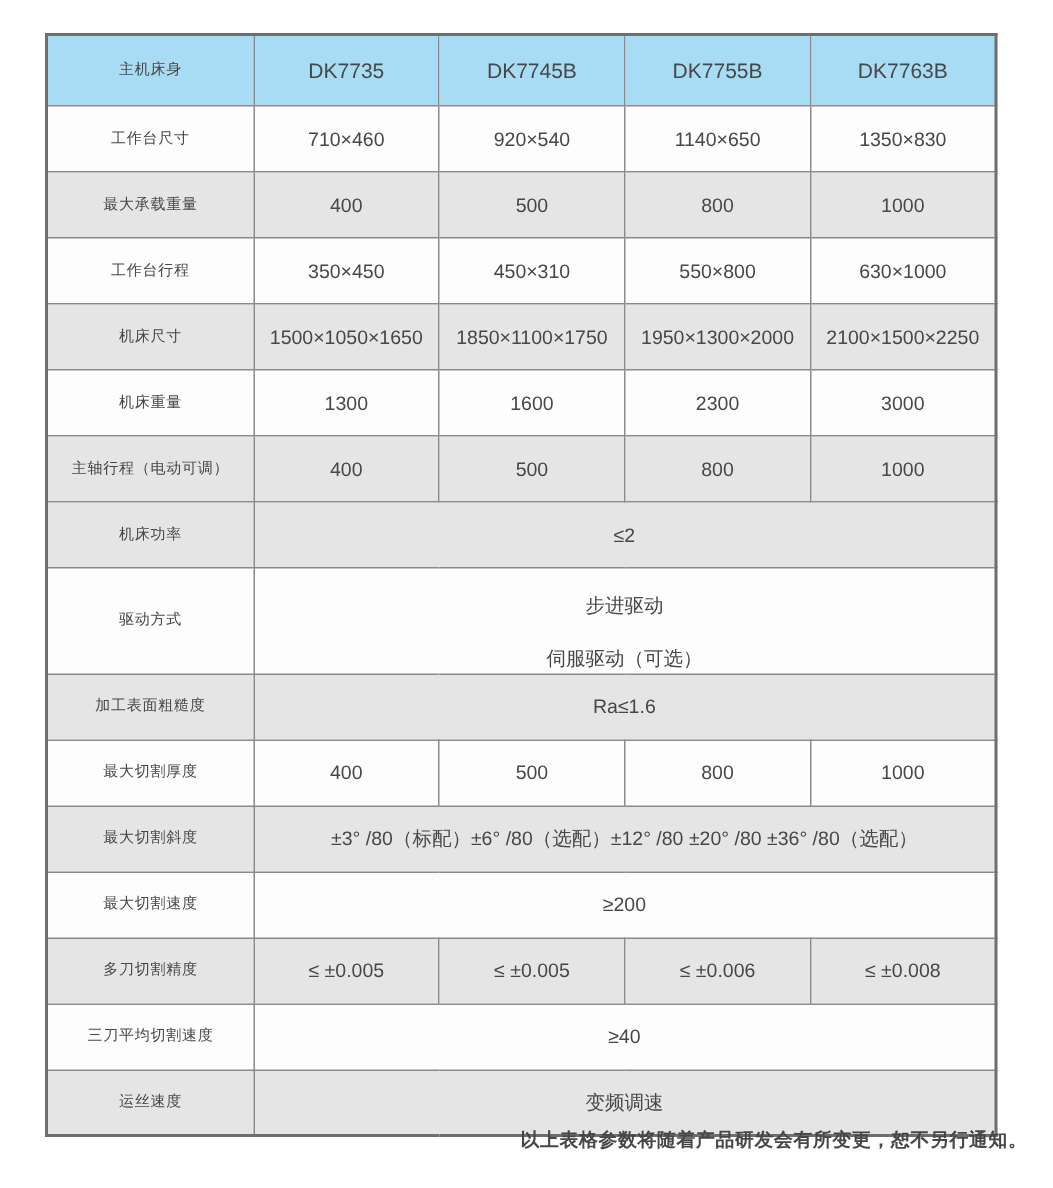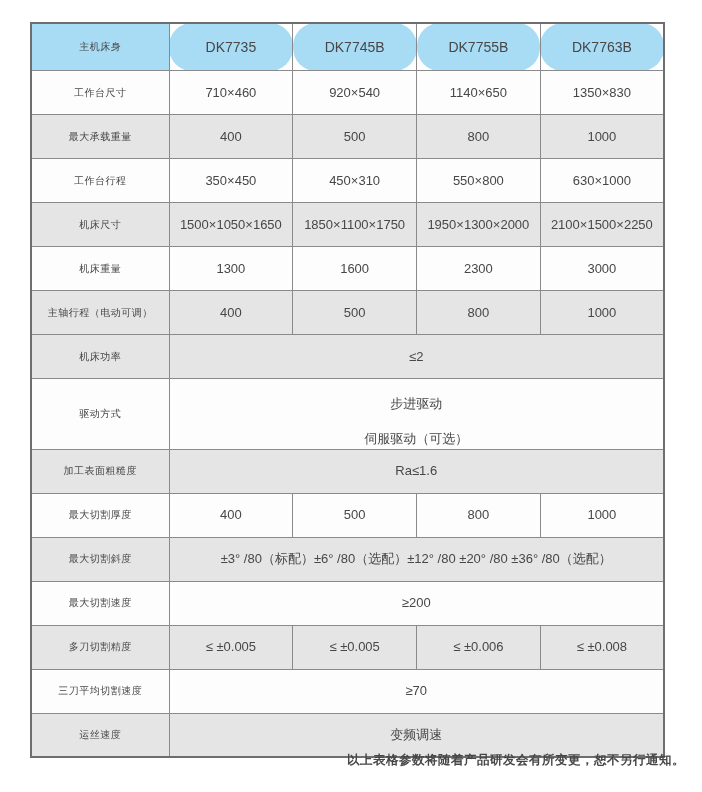--- a/index.html
+++ b/index.html
@@ -36,21 +36,21 @@
     line-height:1.35;
     overflow:hidden;
     white-space:nowrap;
   }
   thead th{
     height:46px;
     background:var(--header-bg);
     font-size:14px;
     letter-spacing:1px;
   }
-  thead th.model-cell{letter-spacing:0;border-radius:23px;}
+  thead th.model-cell{letter-spacing:0;}
   tbody tr{height:44px;}
   tbody tr.row-tall{height:52px;}
   tr.row-white{background:var(--white-row);}
   tr.row-gray{background:var(--gray-row);}
   th.label-cell{letter-spacing:0.5px;font-size:10px;}
   td.value-cell div{line-height:1.45;margin-top:16px;}
   .footer-note{
     position:absolute;
     top:752px;right:17px;
     font-size:12.5px;
@@ -156,21 +156,21 @@
       </tr>
       <tr class="row-gray">
         <th class="label-cell">多刀切割精度</th>
         <td class="value-cell">≤ ±0.005</td>
         <td class="value-cell">≤ ±0.005</td>
         <td class="value-cell">≤ ±0.006</td>
         <td class="value-cell">≤ ±0.008</td>
       </tr>
       <tr class="row-white">
         <th class="label-cell">三刀平均切割速度</th>
-        <td colspan="4" class="value-cell">≥70</td>
+        <td colspan="4" class="value-cell">≥40</td>
       </tr>
       <tr class="row-gray">
         <th class="label-cell">运丝速度</th>
         <td colspan="4" class="value-cell">变频调速</td>
       </tr>
     </tbody>
 </table>
 
 <div class="footer-note">以上表格参数将随着产品研发会有所变更，恕不另行通知。</div>
 

